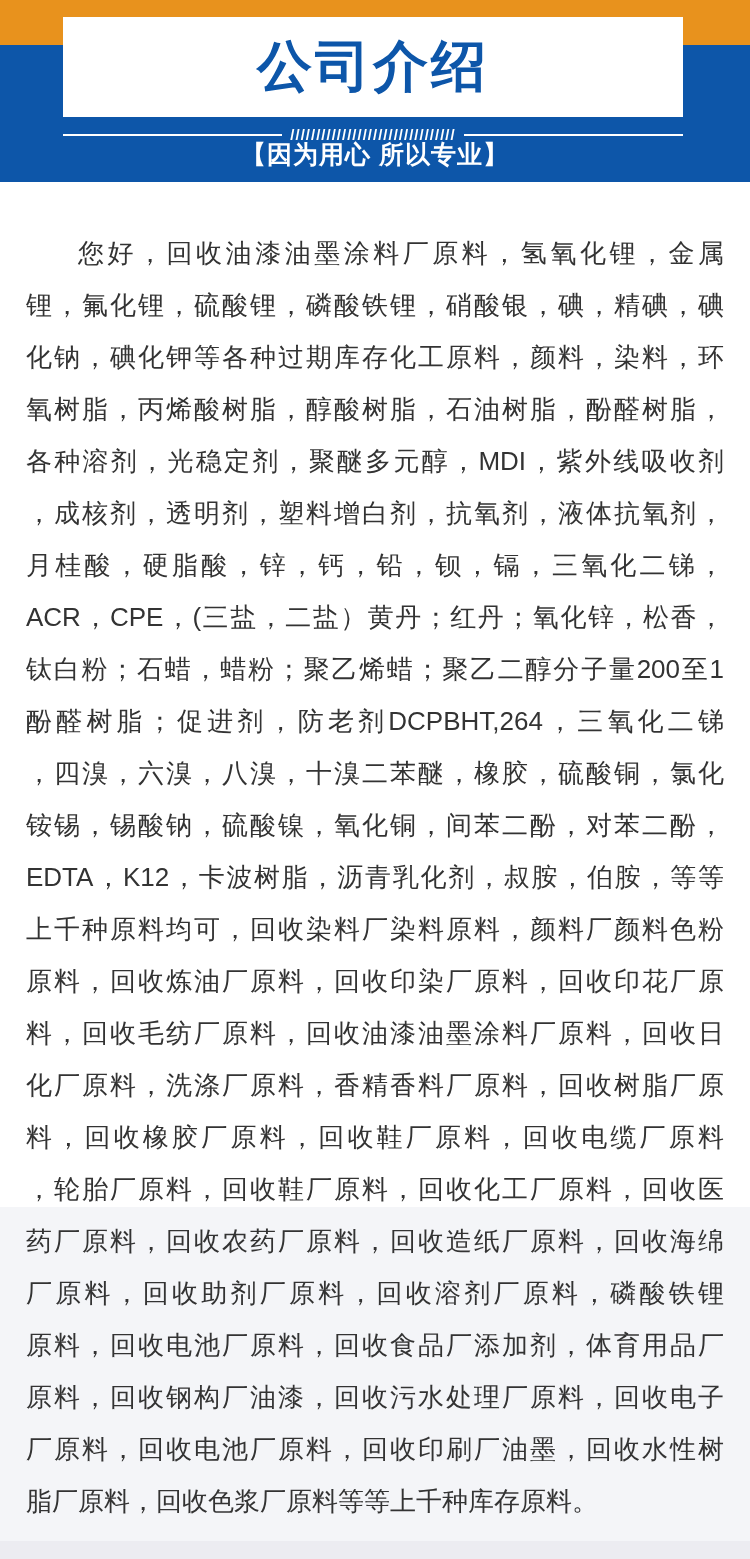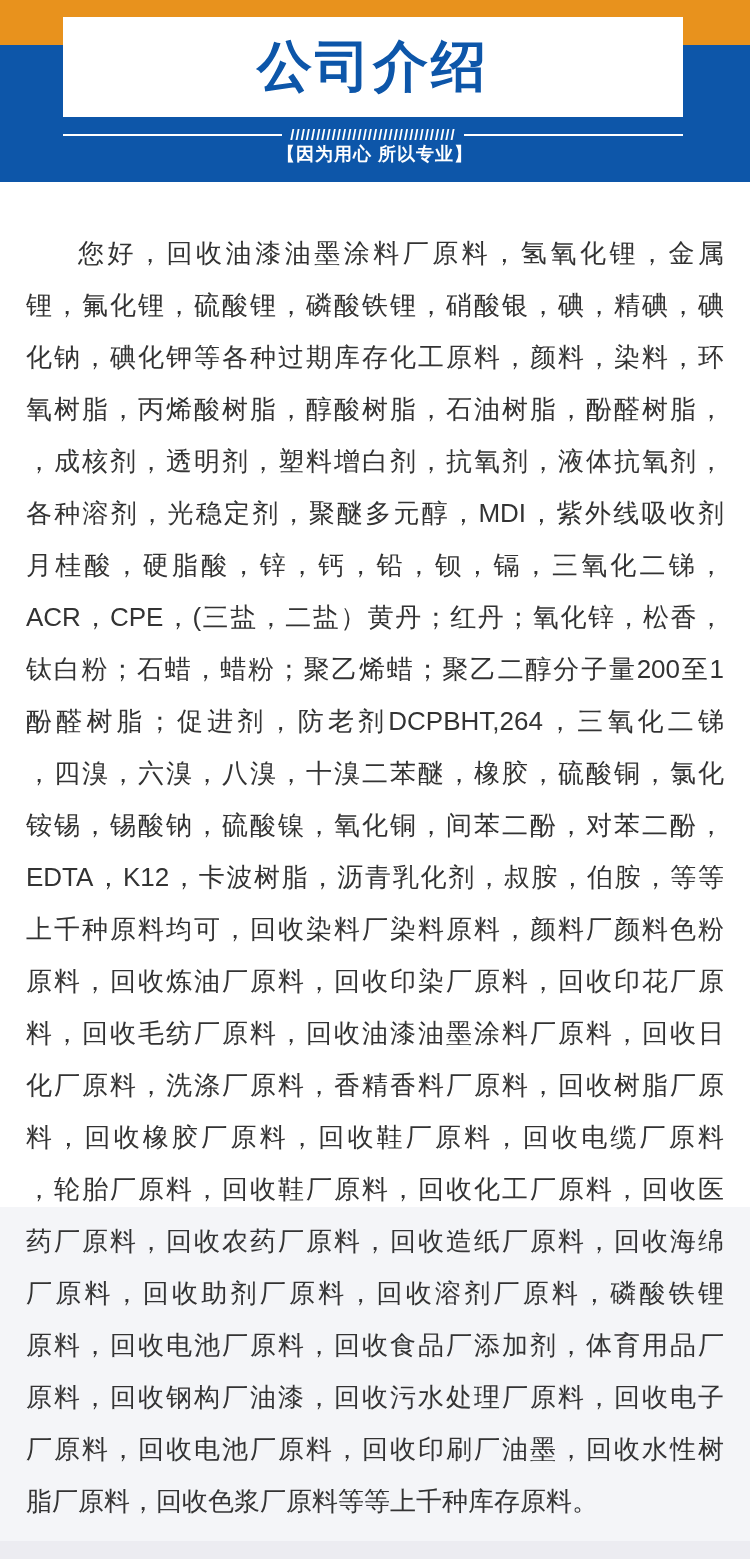--- a/index.html
+++ b/index.html
@@ -47,21 +47,21 @@
     font-size:15px;font-weight:bold;
     letter-spacing:1px;
     margin:0 8px;
     white-space:nowrap;
     line-height:1;
   }
   .slogan{
     position:absolute;top:139px;left:0;right:0;
     text-align:center;
     color:#ffffff;
-    font-size:18px;font-weight:bold;
+    font-size:25px;font-weight:bold;
     letter-spacing:1px;
     line-height:30px;
     z-index:2;
   }
   
   .body-text{
     padding:45px 26px 0 26px;
   }
   .body-line{
     height:52px;line-height:52px;
@@ -91,22 +91,22 @@
       <span class="line"></span>
     </div>
     <div class="slogan">【因为用心 所以专业】</div>
   </div>
 
   <div class="body-text">
       <div class="body-line">您好，回收油漆油墨涂料厂原料，氢氧化锂，金属</div>
       <div class="body-line">锂，氟化锂，硫酸锂，磷酸铁锂，硝酸银，碘，精碘，碘</div>
       <div class="body-line">化钠，碘化钾等各种过期库存化工原料，颜料，染料，环</div>
       <div class="body-line">氧树脂，丙烯酸树脂，醇酸树脂，石油树脂，酚醛树脂，</div>
+      <div class="body-line">各种溶剂，光稳定剂，聚醚多元醇，MDI，紫外线吸收剂</div>
       <div class="body-line">，成核剂，透明剂，塑料增白剂，抗氧剂，液体抗氧剂，</div>
-      <div class="body-line">各种溶剂，光稳定剂，聚醚多元醇，MDI，紫外线吸收剂</div>
       <div class="body-line">月桂酸，硬脂酸，锌，钙，铅，钡，镉，三氧化二锑，</div>
       <div class="body-line">ACR，CPE，(三盐，二盐）黄丹；红丹；氧化锌，松香，</div>
       <div class="body-line">钛白粉；石蜡，蜡粉；聚乙烯蜡；聚乙二醇分子量200至1</div>
       <div class="body-line">酚醛树脂；促进剂，防老剂DCPBHT,264，三氧化二锑</div>
       <div class="body-line">，四溴，六溴，八溴，十溴二苯醚，橡胶，硫酸铜，氯化</div>
       <div class="body-line">铵锡，锡酸钠，硫酸镍，氧化铜，间苯二酚，对苯二酚，</div>
       <div class="body-line">EDTA，K12，卡波树脂，沥青乳化剂，叔胺，伯胺，等等</div>
       <div class="body-line">上千种原料均可，回收染料厂染料原料，颜料厂颜料色粉</div>
       <div class="body-line">原料，回收炼油厂原料，回收印染厂原料，回收印花厂原</div>
       <div class="body-line">料，回收毛纺厂原料，回收油漆油墨涂料厂原料，回收日</div>

